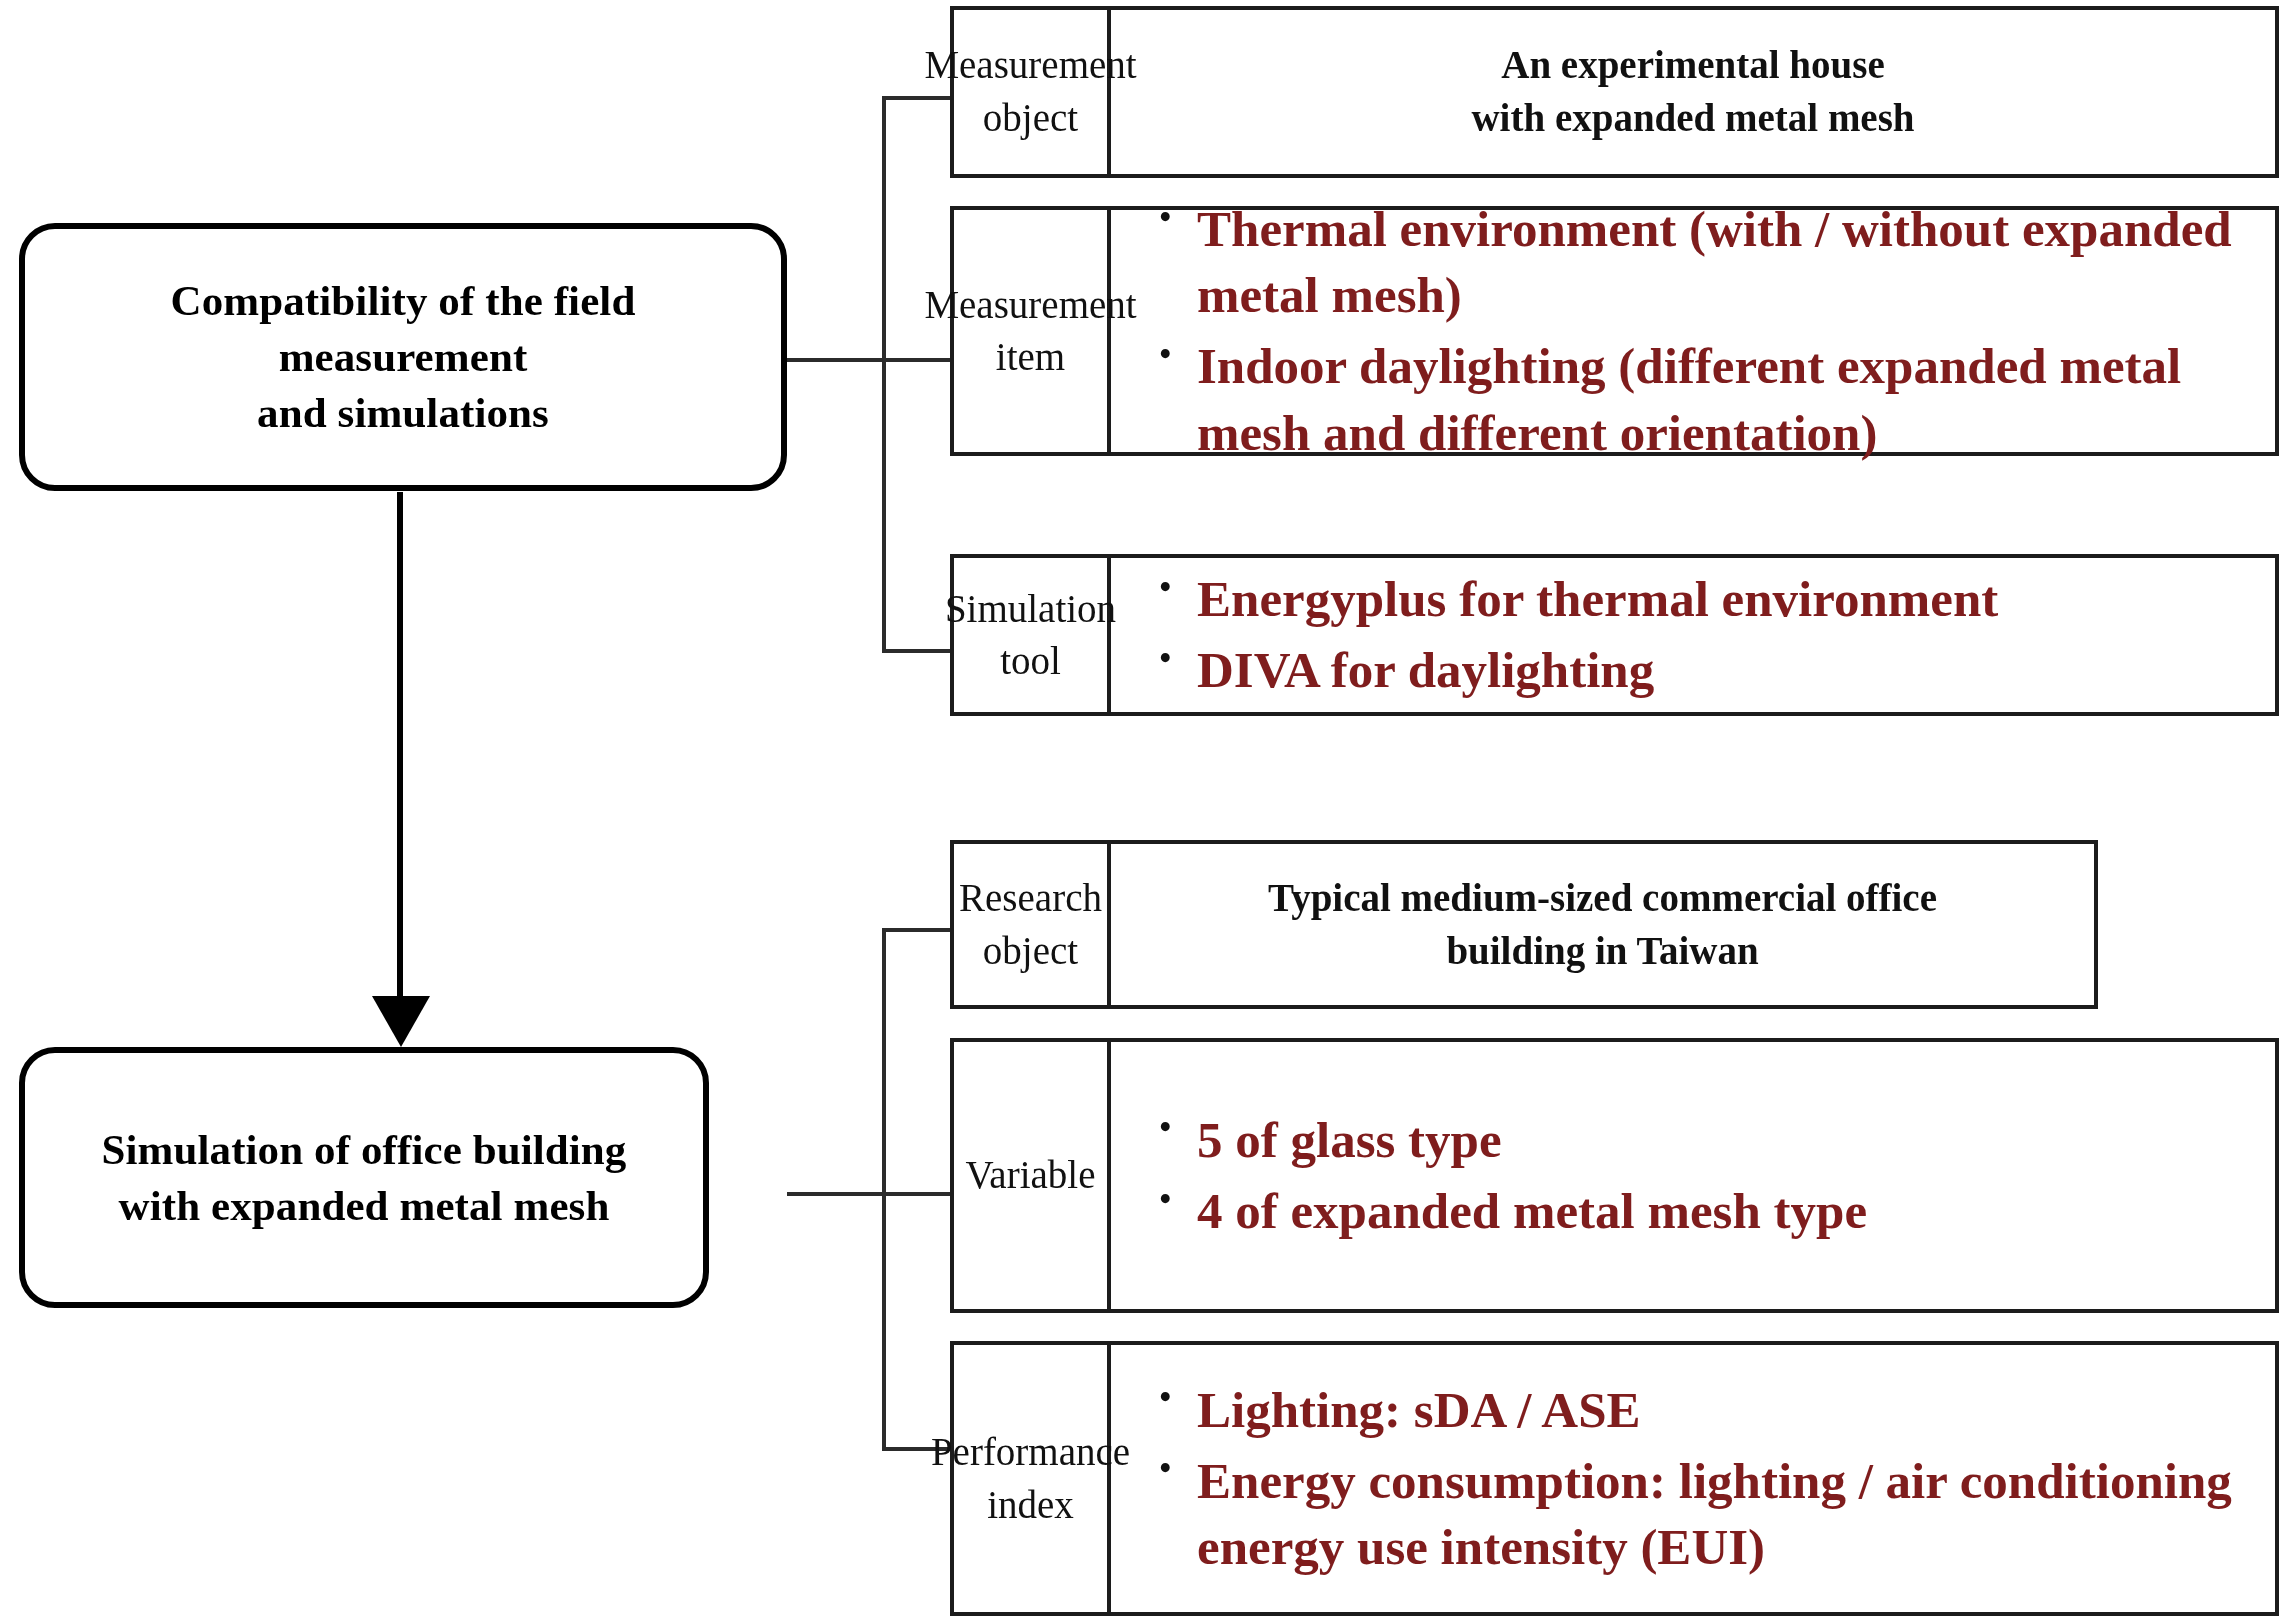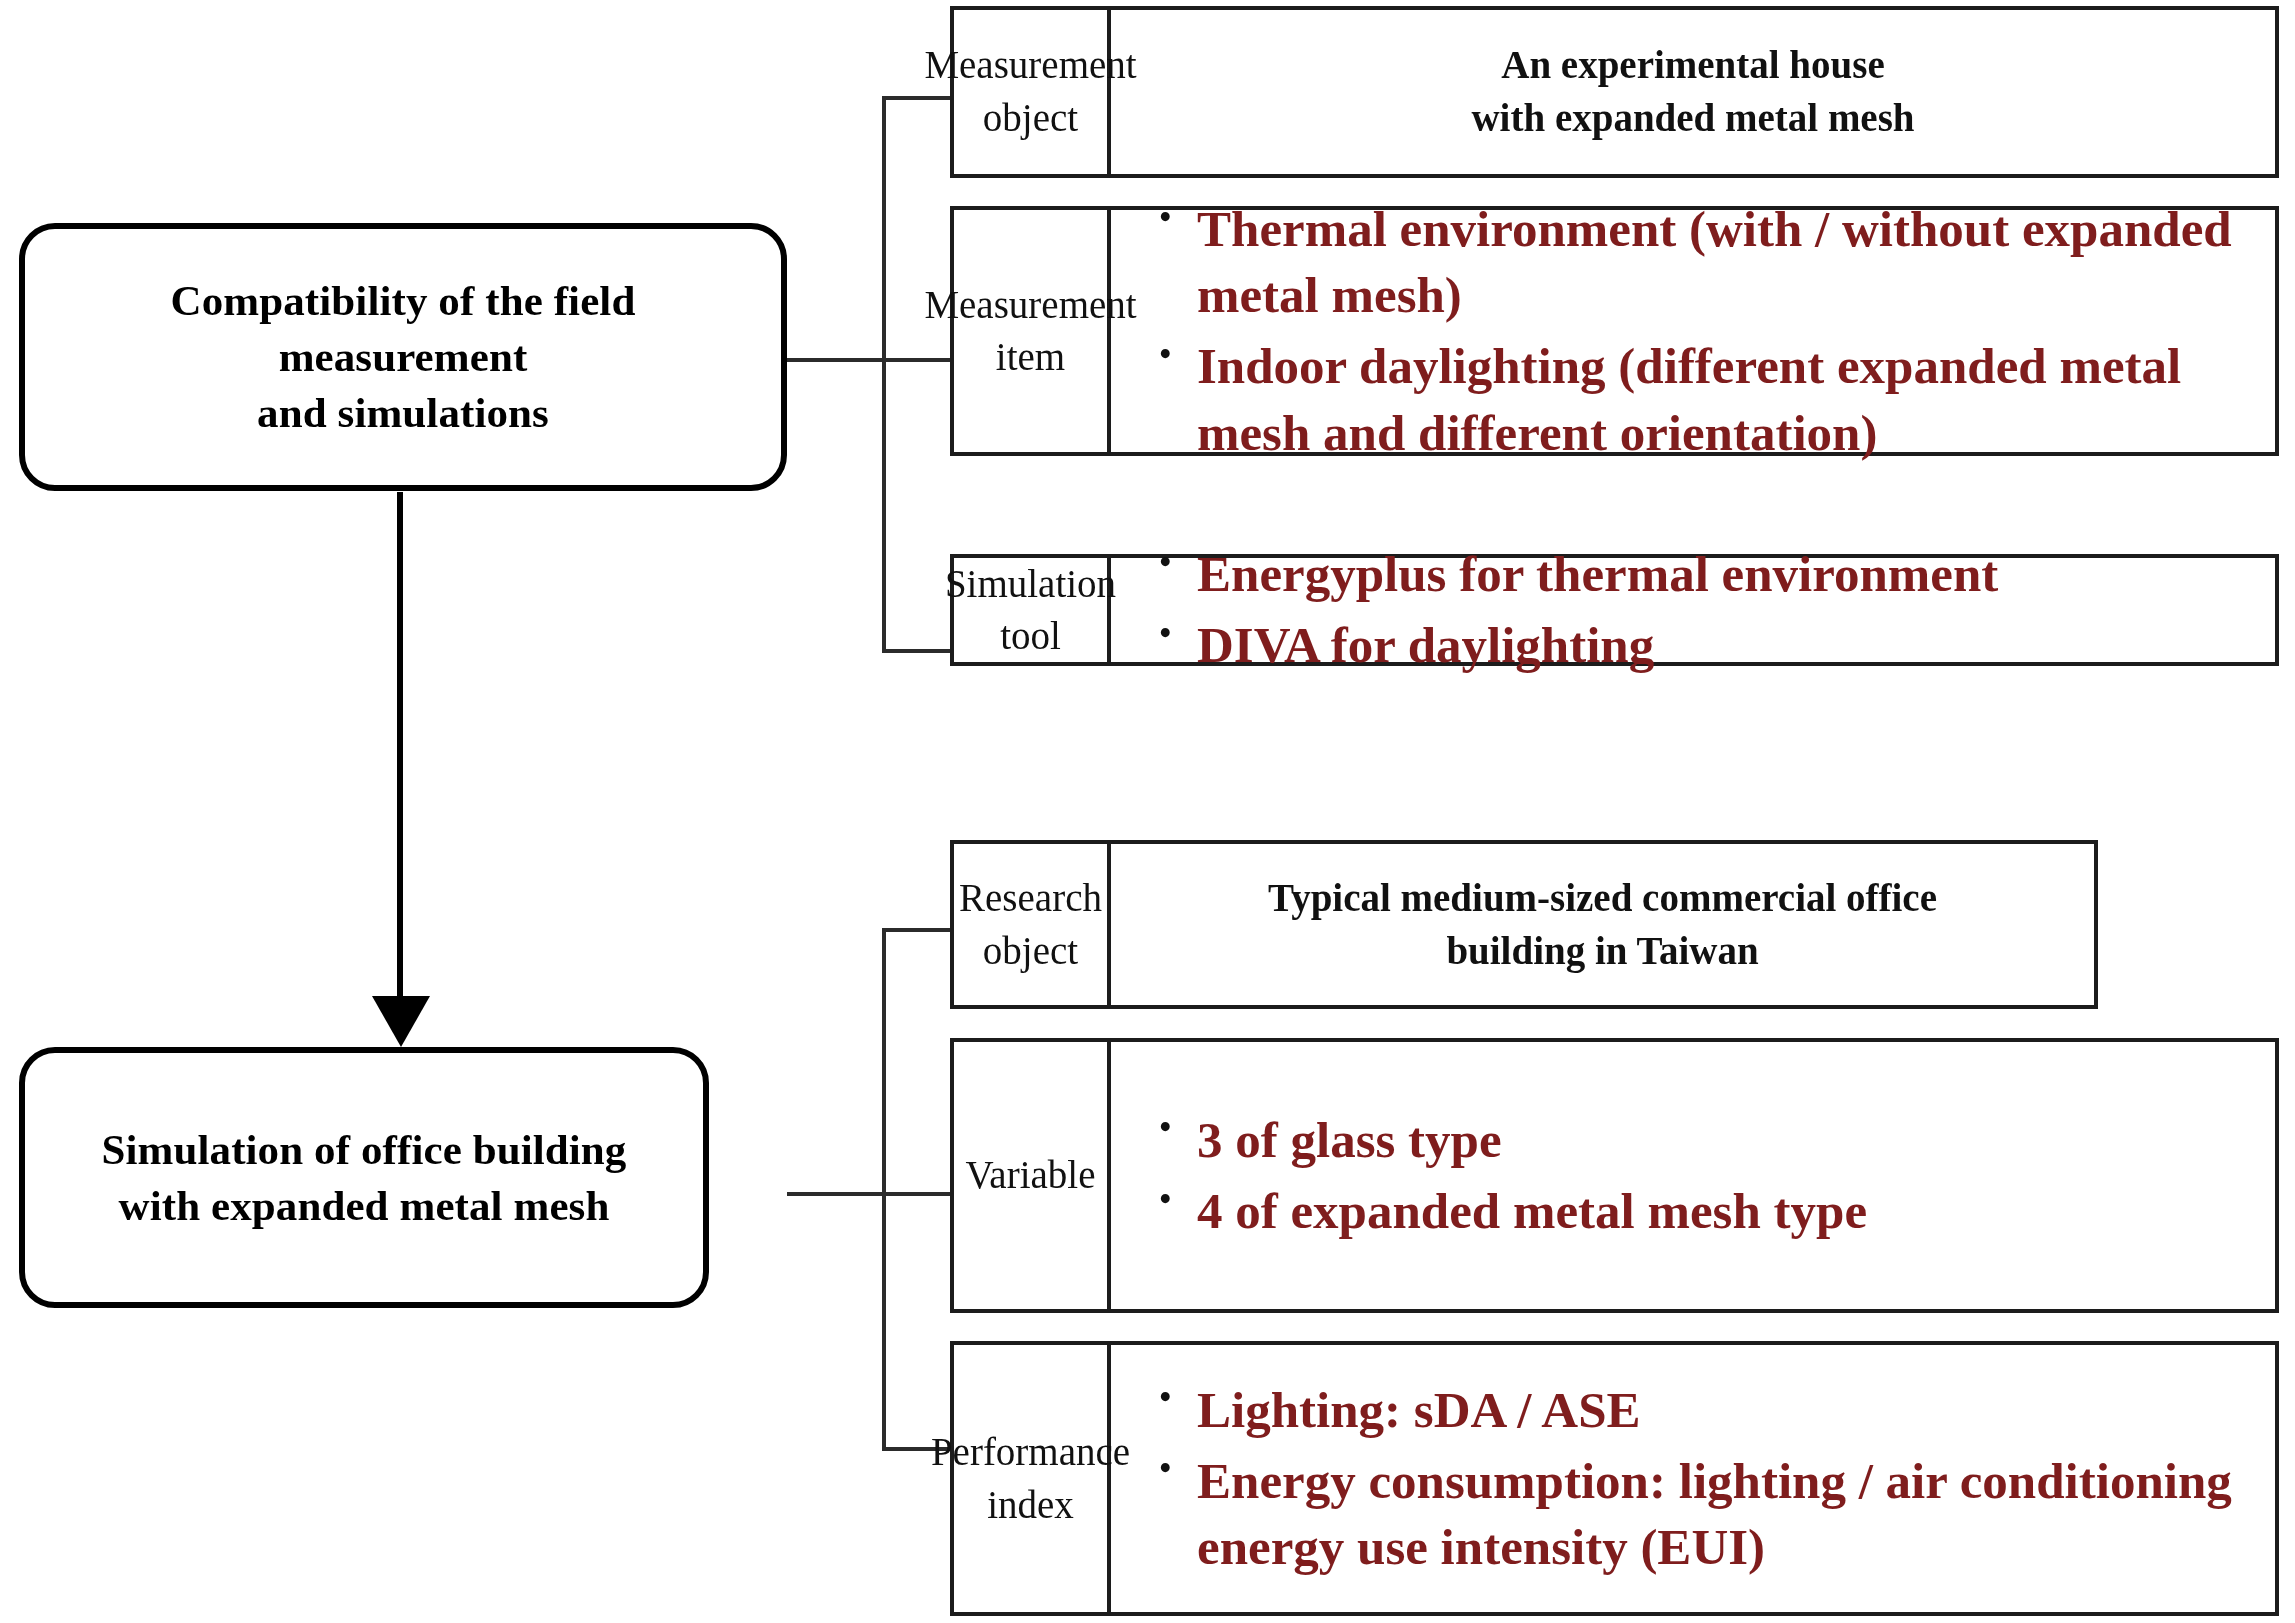--- a/index.html
+++ b/index.html
@@ -193,21 +193,21 @@
       <div class="tcell-label">Measurement
 item</div>
       <div class="tcell-body">
         <ul class="bullets">
           <li>Thermal environment (with / without expanded metal mesh)</li>
           <li>Indoor daylighting (different expanded metal mesh and different orientation)</li>
         </ul>
       </div>
     </div>
 
-    <div class="trow" style="left:950px; top:554px; width:1329px; height:112px;">
+    <div class="trow" style="left:950px; top:554px; width:1329px; height:162px;">
       <div class="tcell-label">Simulation
 tool</div>
       <div class="tcell-body">
         <ul class="bullets">
           <li>Energyplus for thermal environment</li>
           <li>DIVA for daylighting</li>
         </ul>
       </div>
     </div>
 
@@ -219,21 +219,21 @@
       <div class="tcell-label">Research
 object</div>
       <div class="tcell-body center-text">Typical medium-sized commercial office
 building in Taiwan</div>
     </div>
 
     <div class="trow" style="left:950px; top:1038px; width:1329px; height:275px;">
       <div class="tcell-label">Variable</div>
       <div class="tcell-body">
         <ul class="bullets">
-          <li>3 of glass type</li>
+          <li>5 of glass type</li>
           <li>4 of expanded metal mesh type</li>
         </ul>
       </div>
     </div>
 
     <div class="trow" style="left:950px; top:1341px; width:1329px; height:275px;">
       <div class="tcell-label">Performance
 index</div>
       <div class="tcell-body">
         <ul class="bullets">

